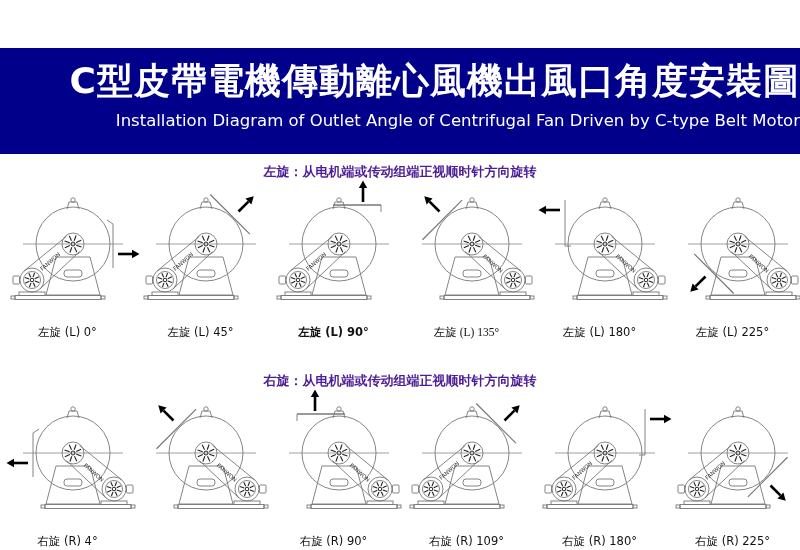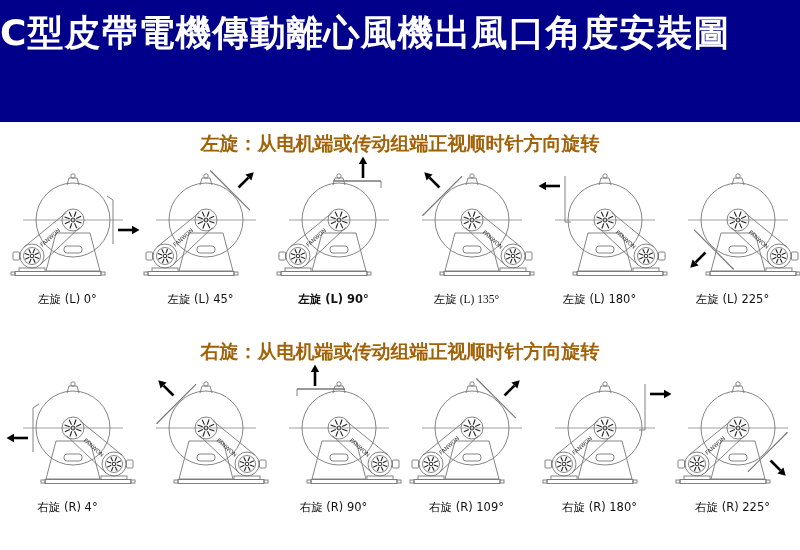--- a/index.html
+++ b/index.html
@@ -2,48 +2,49 @@
 <html><head>
 <meta charset="utf-8">
 <style>
   html,body{margin:0;padding:0;}
   body{
     width:800px;height:550px;background:#ffffff;
     font-family:"DejaVu Sans","Liberation Sans",sans-serif;
     overflow:hidden;
   }
   .header{
-    height:122px;text-align:left;color:#fff;background:#00008B;
+    height:106px;text-align:right;color:#fff;background:#00008B;margin-top:48px;
   }
   .title{
     font-size:36px;font-weight:bold;padding-top:12px;letter-spacing:1px;
     line-height:42px;white-space:nowrap;
   }
   .subtitle{
     font-size:16.5px;font-weight:500;margin-top:9px;letter-spacing:0px;white-space:nowrap;
   }
   main{display:block;}
   .section-heading{
-    text-align:center;font-weight:bold;font-size:19px;color:#a16207;margin-top:9px;
+    text-align:center;font-weight:bold;font-size:13px;color:#4c1d95;margin-top:9px;
   }
   .rot-section + .rot-section .section-heading{margin-top:32px;}
   .diagram-row{
     display:flex;justify-content:space-between;margin-top:13px;padding:0 1px;
   }
   .cell{width:133px;text-align:center;}
   .cell svg{overflow:visible;display:block;}
   .cell-label{
-    font-size:11.5px;color:#111;margin-top:8px;white-space:nowrap;letter-spacing:0px;text-align:center;
+    font-size:11.5px;color:#111;margin-top:17px;white-space:nowrap;letter-spacing:0px;text-align:center;
   }
 </style>
 </head>
 <body>
 
 <div class="header" style="background: rgb(0, 0, 139); color: rgb(255, 255, 255);">
   <div class="title">C型皮帶電機傳動離心風機出風口角度安裝圖</div>
+  <div class="subtitle">Installation Diagram of Outlet Angle of Centrifugal Fan Driven by C-type Belt Motor</div>
 </div>
 
 <main id="sections">
     <section class="rot-section">
       <div class="section-heading">左旋：从电机端或传动组端正视顺时针方向旋转</div>
       <div class="diagram-row">
         <div class="cell">
           <svg viewBox="0 0 133 114" width="133" height="114">
             <line x1="22" y1="50" x2="122" y2="50" stroke="#777777" stroke-width="0.7"></line>
             <circle cx="72" cy="50" r="37" stroke="#777777" stroke-width="0.9" fill="none"></circle>

